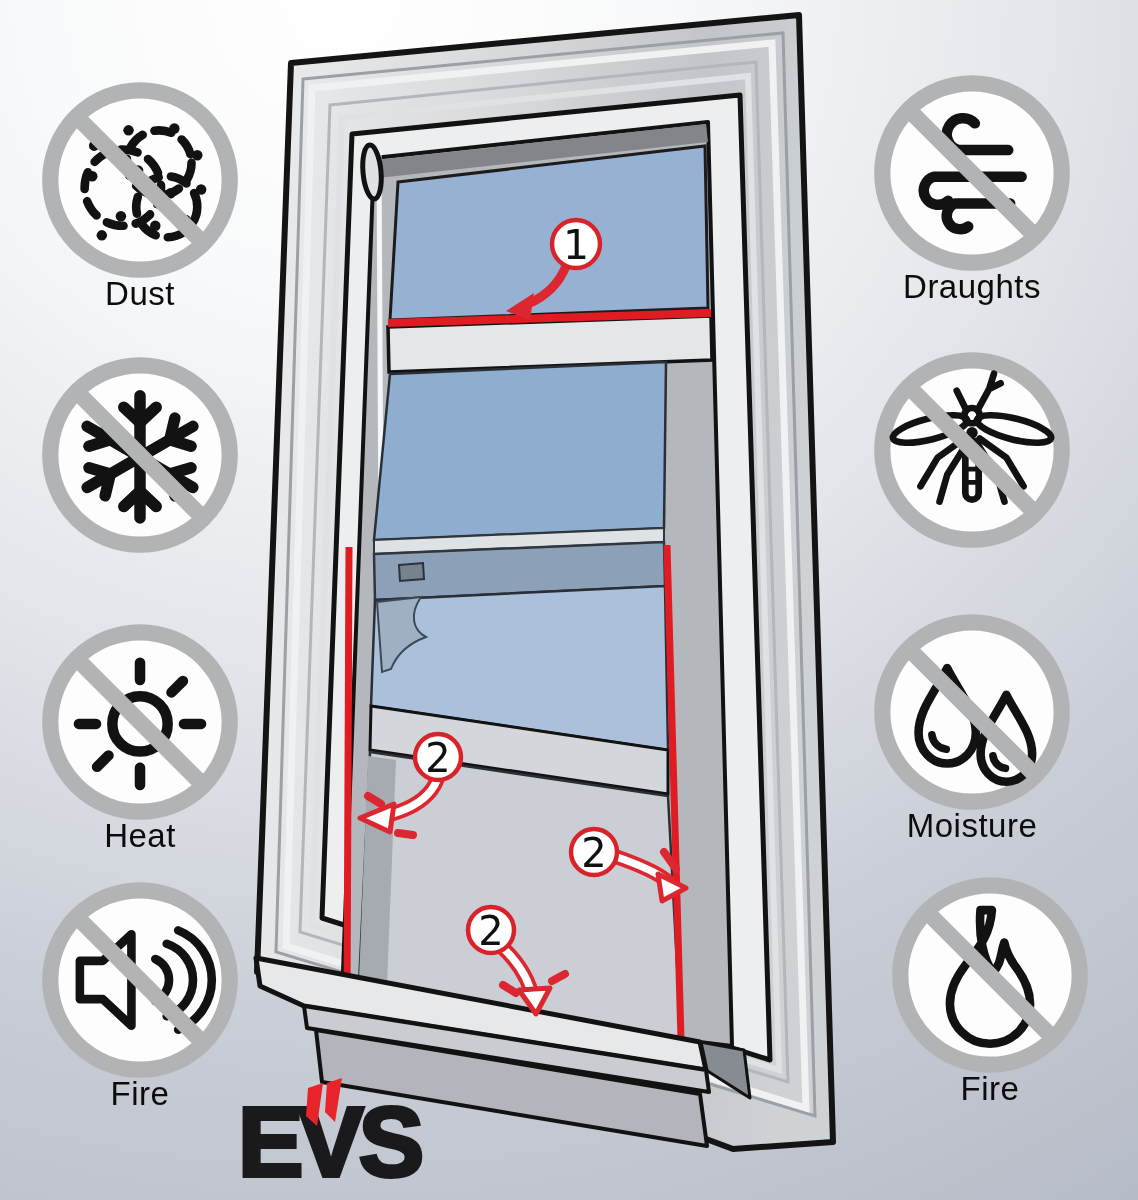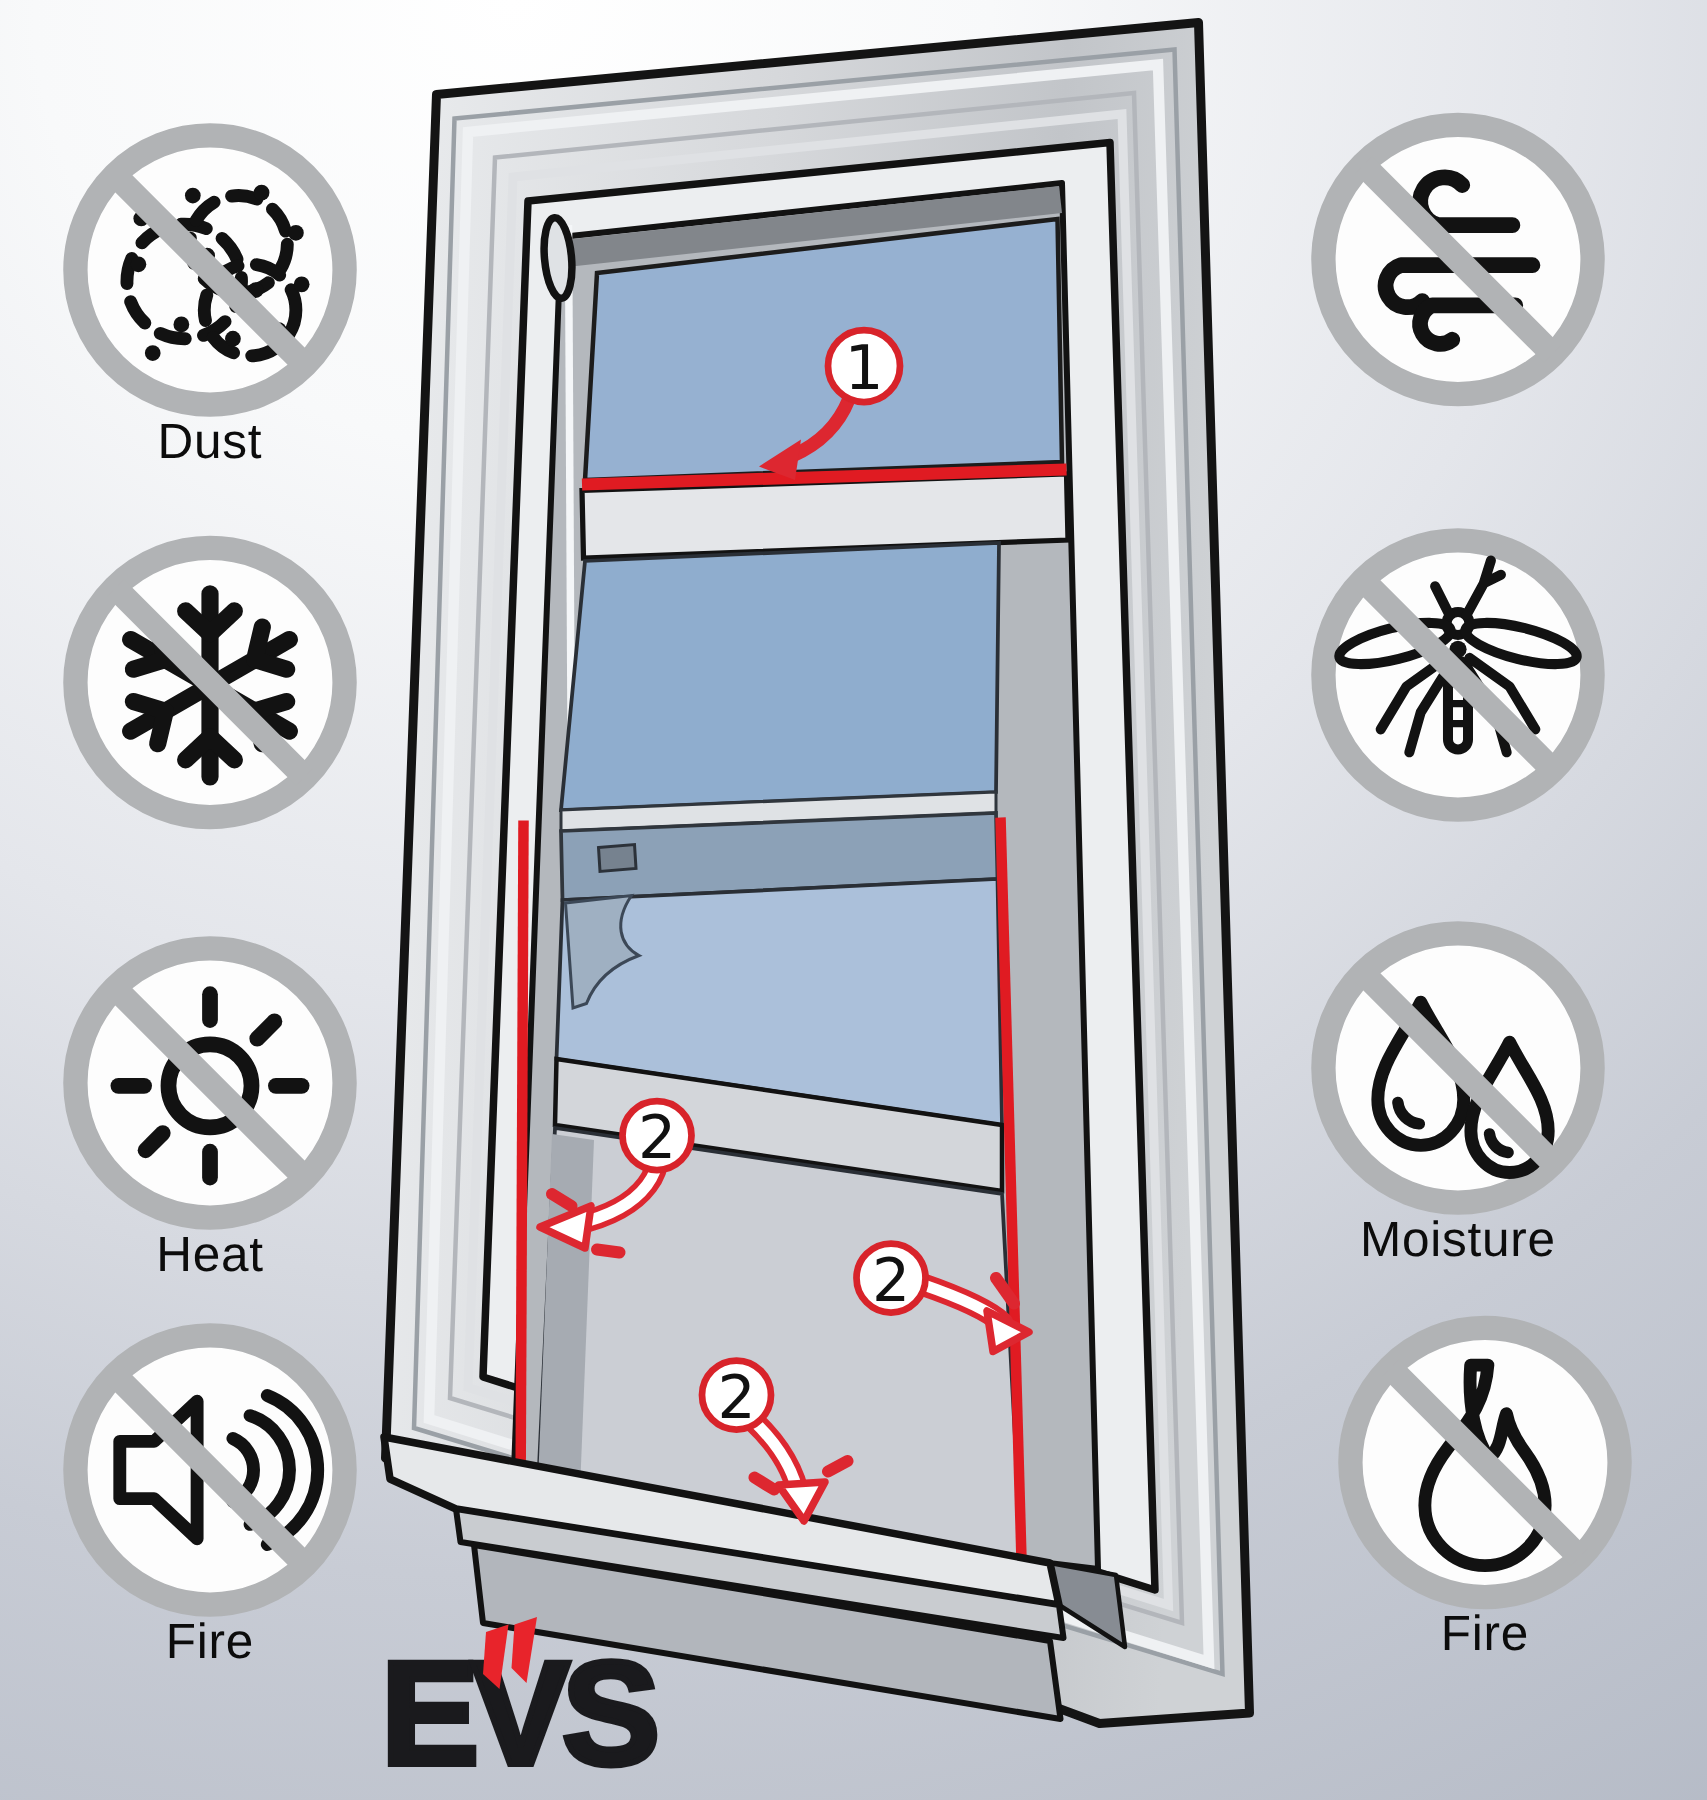--- a/index.html
+++ b/index.html
@@ -6,21 +6,21 @@
   body{
     width:1138px;height:1200px;overflow:hidden;position:relative;
     font-family:"Liberation Sans",sans-serif;
     background:radial-gradient(140% 125% at 30% 0%,
       #ffffff 0%, #f8f9fa 20%, #e4e6eb 44%, #c8ccd5 70%, #b2b8c4 100%);
   }
   .benefit{position:absolute;width:230px;text-align:center;}
   .benefit svg{display:block;margin:0 auto;}
   .benefit-label{font-size:33px;color:#0c0c0c;margin-top:-10px;letter-spacing:.5px;}
   .stage{position:absolute;left:0;top:0;}
-  .logo{position:absolute;left:252px;top:1076px;text-align:center;}
+  .logo{position:absolute;left:236px;top:1076px;text-align:center;}
   
   .glyph{stroke:#121212;fill:none;stroke-linecap:round;stroke-linejoin:round;}
 </style>
 </head>
 <body>
 
 <svg class="stage" width="1138" height="1200" viewBox="0 0 1138 1200">
 
   <defs>
     <linearGradient id="frameGrad" x1="0" y1="0" x2="1" y2="0.12">
@@ -207,20 +207,21 @@
 <div class="benefit" style="left:857px;top:68px;">
   <svg width="210" height="210" viewBox="0 0 220 220">
     <circle cx="110" cy="110" r="94" fill="#fdfdfd" stroke="#b1b3b5" stroke-width="17"></circle>
     <g class="glyph" stroke-width="11">
       <path d="M148,86 H96 a17,17 0 1 1 17,-28"></path>
       <path d="M162,114 H70 a15,15 0 1 0 15,25"></path>
       <path d="M150,142 H92 a14,14 0 1 0 14,24"></path>
     </g>
     <line x1="44" y1="44" x2="176" y2="176" stroke="#b1b3b5" stroke-width="17"></line>
   </svg>
+  <div class="benefit-label">Draughts</div>
 </div>
 
 <div class="benefit" style="left:857px;top:345px;">
   <svg width="210" height="210" viewBox="0 0 220 220">
     <circle cx="110" cy="110" r="94" fill="#fdfdfd" stroke="#b1b3b5" stroke-width="17"></circle>
     <g class="glyph" stroke-width="7">
       <circle cx="110" cy="74" r="8"></circle>
       <path d="M104,68 L94,48 M116,68 L128,46 L140,40 M128,46 L133,30"></path>
       <ellipse cx="66" cy="88" rx="40" ry="11" transform="rotate(-14 66 88)"></ellipse>
       <ellipse cx="154" cy="88" rx="40" ry="11" transform="rotate(14 154 88)"></ellipse>

